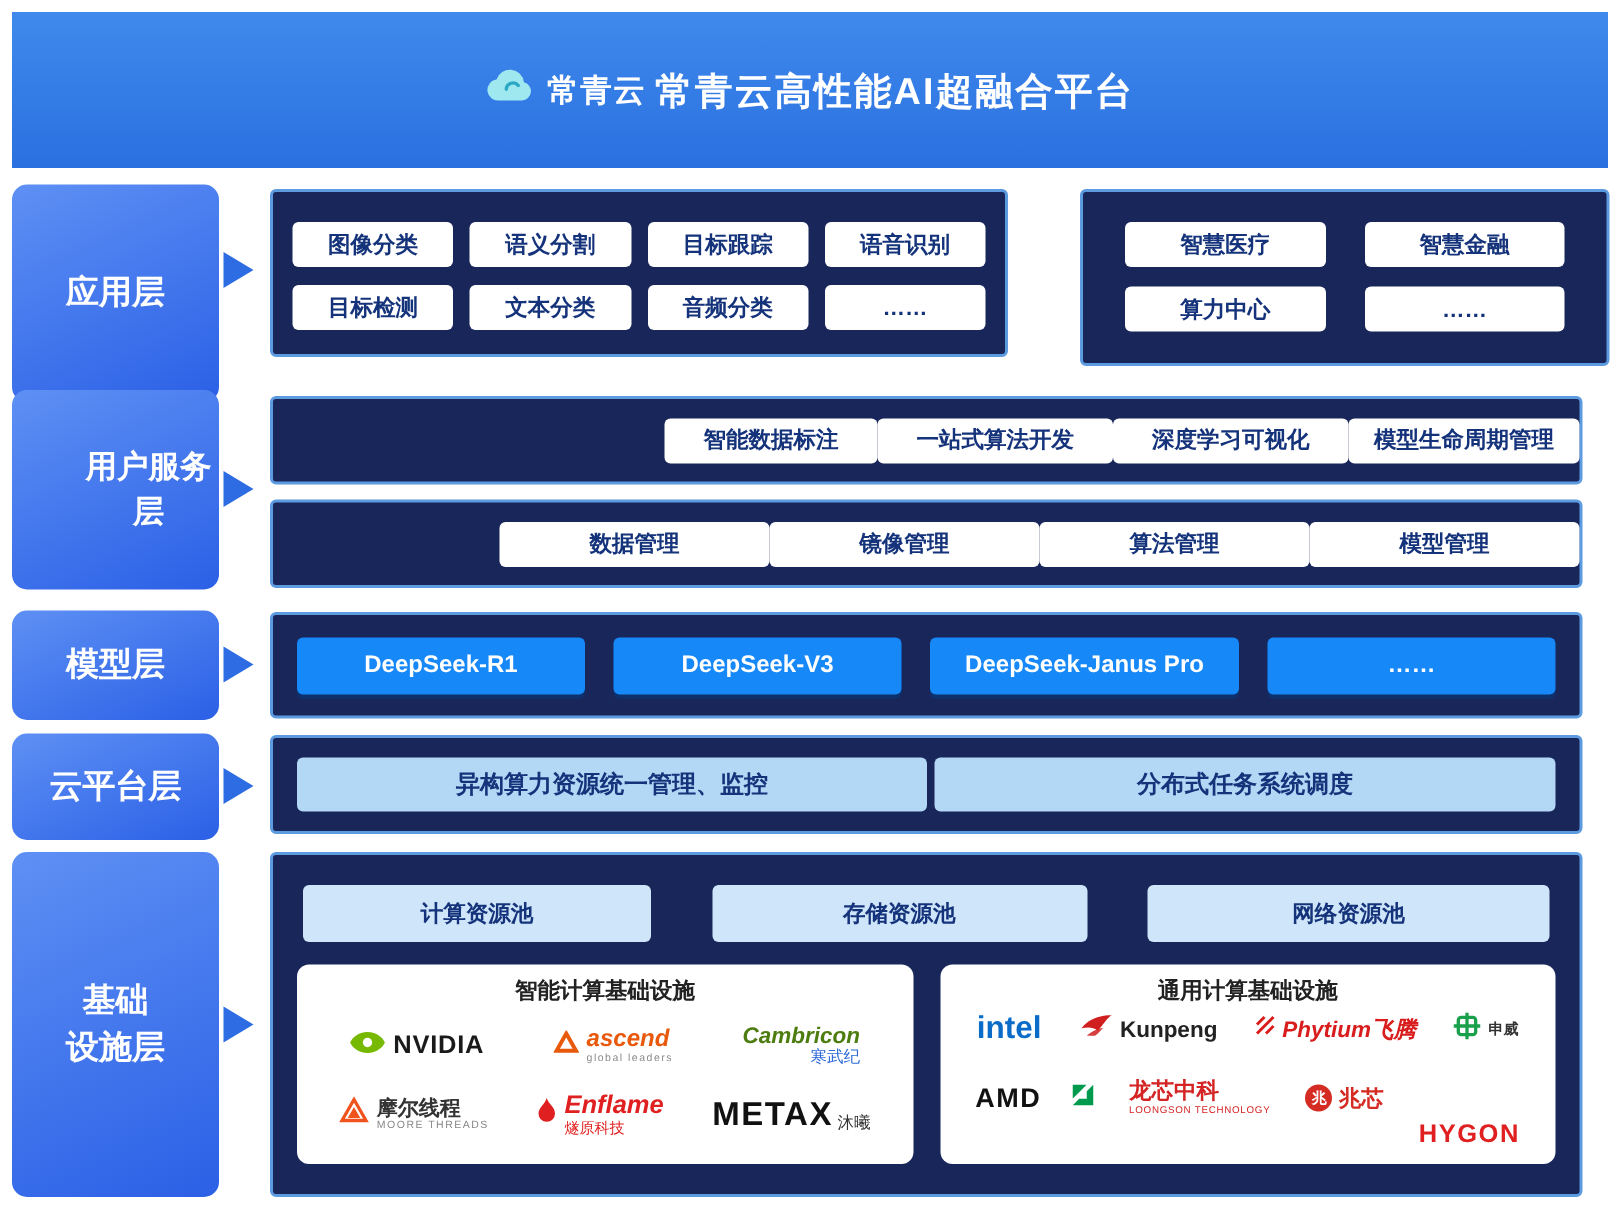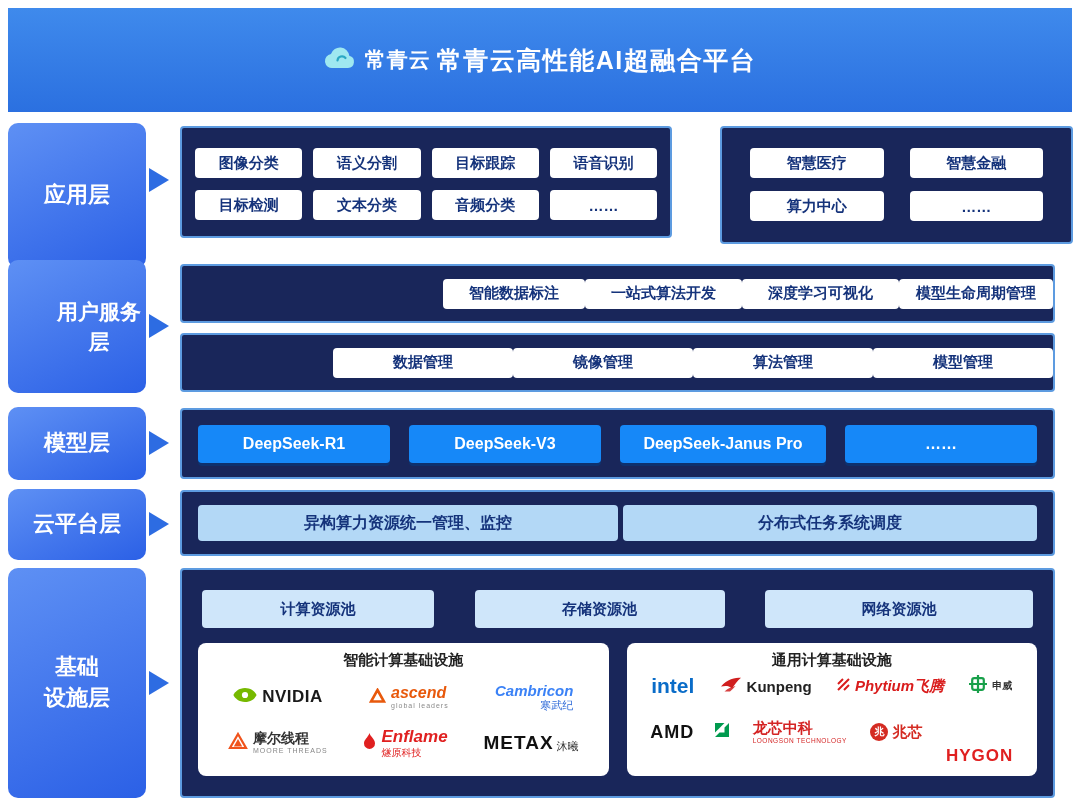--- a/index.html
+++ b/index.html
@@ -53,27 +53,27 @@
   .panels-row { display:flex; gap:18px; margin-top:15px; flex:1; }
   .logo-panel { flex:1; background:#fff; border-radius:8px; display:flex; flex-direction:column; padding:8px 8px 10px; }
   .logo-panel-title { text-align:center; font-size:15px; font-weight:bold; color:#222; margin-bottom:4px; }
   .logo-row { flex:1; display:flex; align-items:center; justify-content:space-around; padding:0 4px; }
   .logo-item { display:flex; align-items:center; gap:5px; }
   .v-stack { display:flex; flex-direction:column; line-height:1.1; }
 
   .t-nvidia { font-weight:900; font-size:17px; color:#1a1a1a; letter-spacing:.5px; }
   .t-ascend { font-weight:700; font-style:italic; font-size:16px; color:#e8590c; }
   .t-ascend-sub { font-size:7px; color:#8a8a8a; letter-spacing:1px; }
-  .t-cambricon { font-weight:700; font-style:italic; font-size:15px; color:#3b82f6; }
+  .t-cambricon { font-weight:700; font-style:italic; font-size:15px; color:#4d7c0f; }
   .t-cambricon-sub { font-size:11px; color:#2f6bd8; align-self:flex-end; }
   .t-moore { font-weight:700; font-size:14px; color:#333; }
   .t-moore-sub { font-size:7px; color:#888; letter-spacing:1px; }
   .t-enflame { font-weight:800; font-style:italic; font-size:17px; color:#e02020; }
   .t-enflame-sub { font-size:10px; color:#e02020; }
-  .t-metax { font-weight:900; font-size:19px; color:#111; letter-spacing:1px; }
+  .t-metax { font-weight:900; font-size:22px; color:#111; letter-spacing:1px; }
   .t-metax-sub { font-size:11px; color:#333; }
   .t-intel { font-weight:600; font-size:21px; color:#0a6cc8; }
   .t-kunpeng { font-weight:700; font-size:15px; color:#222; }
   .t-phytium { font-weight:800; font-style:italic; font-size:15px; color:#d91c1c; }
   .t-sunway { font-size:10px; color:#333; font-weight:bold; }
   .t-amd { font-weight:900; font-size:18px; color:#111; letter-spacing:1px; }
   .t-loongson { font-weight:800; font-size:15px; color:#d42424; }
   .t-loongson-sub { font-size:6.5px; color:#d42424; letter-spacing:.5px; }
   .t-zhaoxin { font-weight:800; font-size:15px; color:#d42b22; }
   .zx-badge { width:18px; height:18px; border-radius:50%; background:#d42b22; color:#fff;

